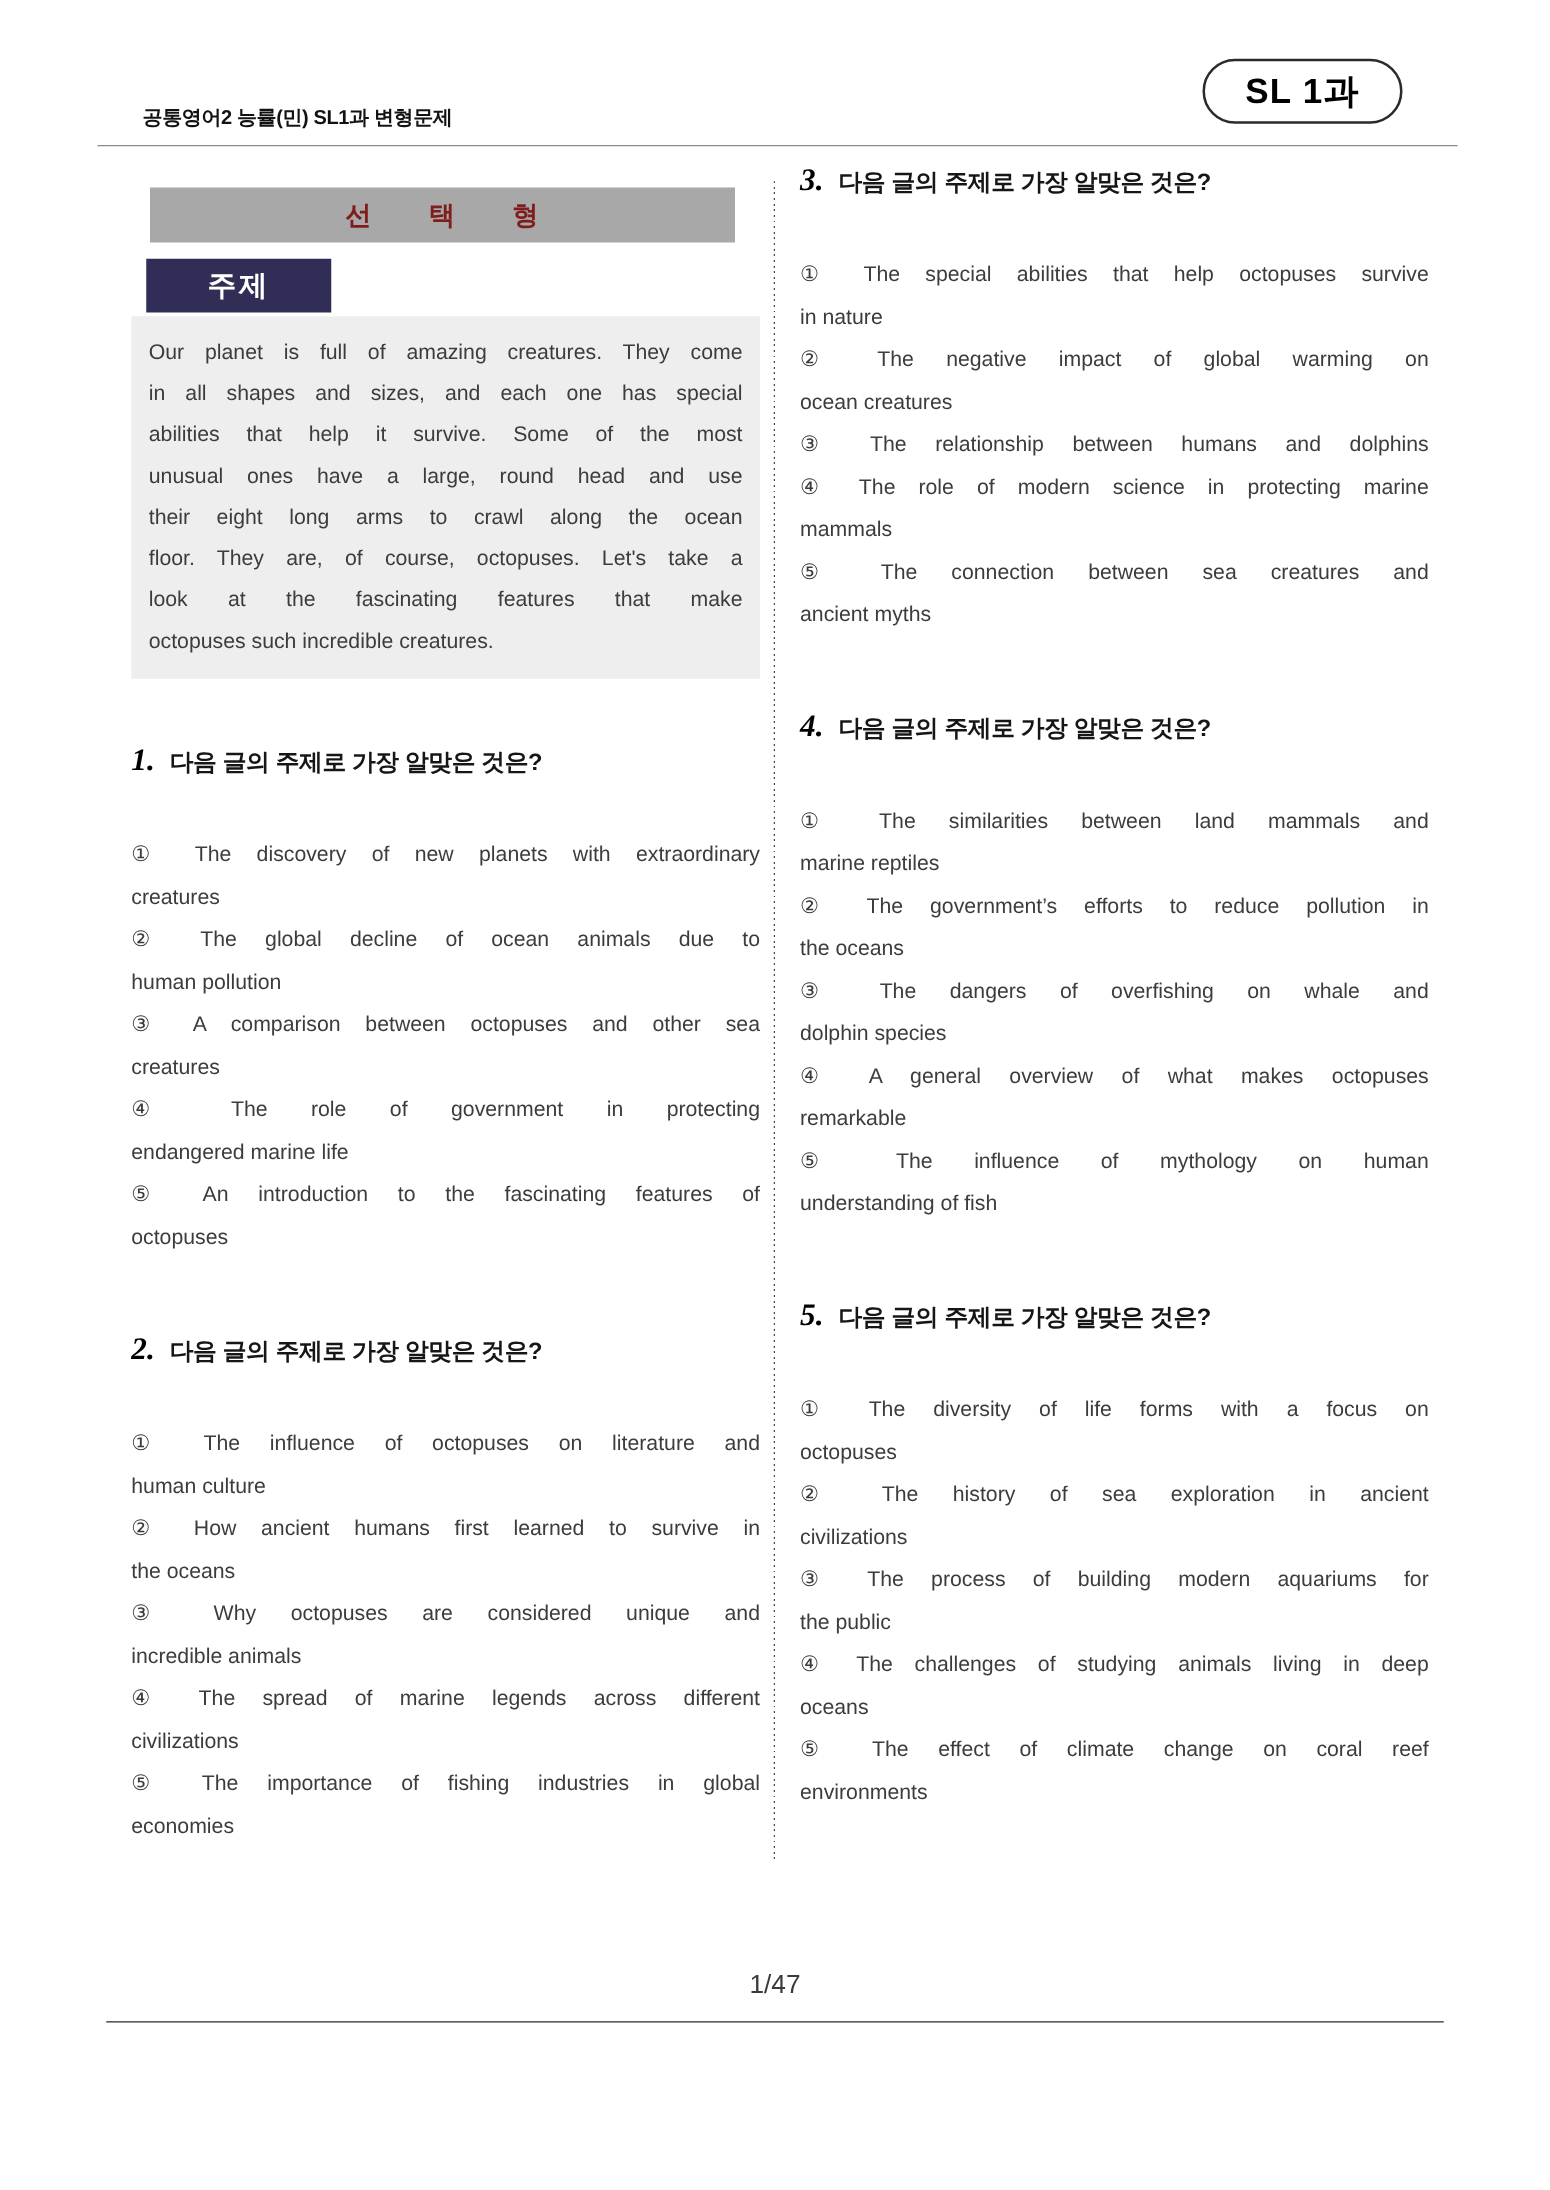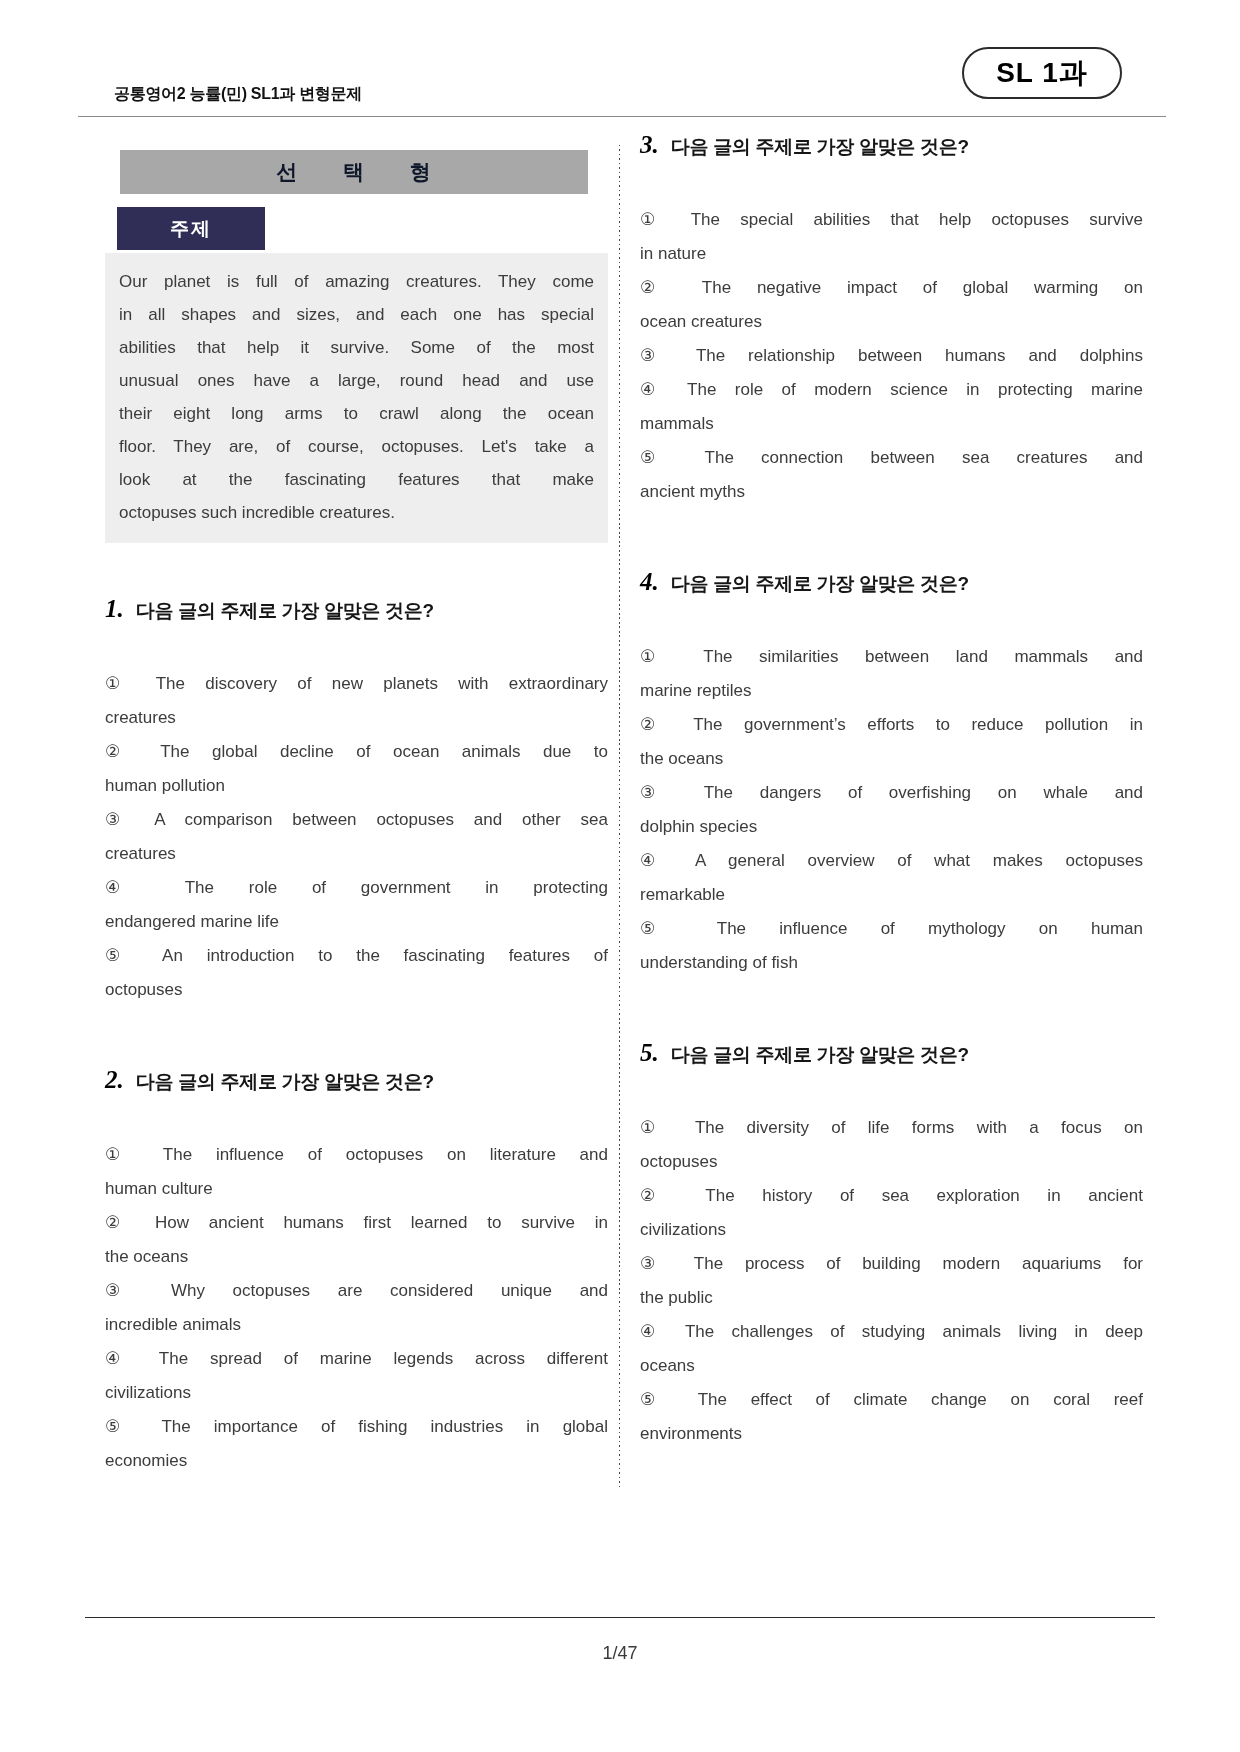--- a/index.html
+++ b/index.html
@@ -13,29 +13,29 @@
   }
   .chapter-badge{
     position:absolute;left:962px;top:47px;width:160px;height:52px;
     border:2px solid #2b2b2b;border-radius:27px;box-sizing:border-box;
     display:flex;align-items:center;justify-content:center;
     font-size:28px;font-weight:bold;color:#000;letter-spacing:1px;background:#fff;text-align:center;
   }
   .header-rule{position:absolute;left:78px;top:116px;width:1088px;height:1px;background:#8a8a8a;}
   .type-banner{
     position:absolute;left:120px;top:150px;width:468px;height:44px;
-    background:var(--banner_bg,#a8a8a8);color:#0f172a;
+    background:var(--banner_bg,#a8a8a8);color:#7f1d1d;
     display:flex;align-items:center;justify-content:center;
     font-size:21px;font-weight:bold;word-spacing:38px;letter-spacing:1px;
   }
   .category-chip{
     position:absolute;left:117px;top:207px;width:148px;height:43px;
     background:var(--category_bg,#302e57);color:#fff;
     display:flex;align-items:center;justify-content:center;
-    font-size:19px;font-weight:bold;letter-spacing:2px;text-align:center;
+    font-size:23px;font-weight:bold;letter-spacing:2px;text-align:center;
   }
   .passage-box{
     position:absolute;left:105px;top:253px;width:503px;box-sizing:border-box;
     background:var(--passage_bg,#eeeeee);padding:12px 14px 14px;
     font-size:17px;line-height:33px;color:#3c3c3c;
   }
   .col{position:absolute;width:503px;}
   .col-left{left:105px;top:557px;margin-top:37px;}
   .col-right{left:640px;top:130px;}
   .question{margin:0 0 58px 0;}
@@ -47,22 +47,22 @@
   .q-prompt{font-size:19px;font-weight:bold;letter-spacing:-0.3px;color:#161616;}
   .choice{font-size:17px;line-height:34px;color:#3c3c3c;margin:0;}
   .jline{text-align:justify;text-align-last:justify;}
   .jline.jlast{text-align-last:left;}
   .col-divider{
     position:absolute;left:619px;top:145px;width:1px;height:1343px;
     background-image:repeating-linear-gradient(to bottom,#4a4a4a 0 1.5px,transparent 1.5px 4.5px);
   }
   .footer-rule{position:absolute;left:85px;top:1617px;width:1070px;height:1px;background:#2a2a2a;}
   .page-number{
-    position:absolute;left:0;top:1643px;width:1240px;text-align:center;
-    font-size:18px;color:#3a3a3a;
+    position:absolute;left:0;top:1576px;width:1240px;text-align:center;
+    font-size:21px;color:#3a3a3a;
   }
 </style>
 </head>
 <body>
 
 <div class="page">
 
   <div class="doc-title">공통영어2 능률(민) SL1과 변형문제</div>
 
   <div class="chapter-badge">

